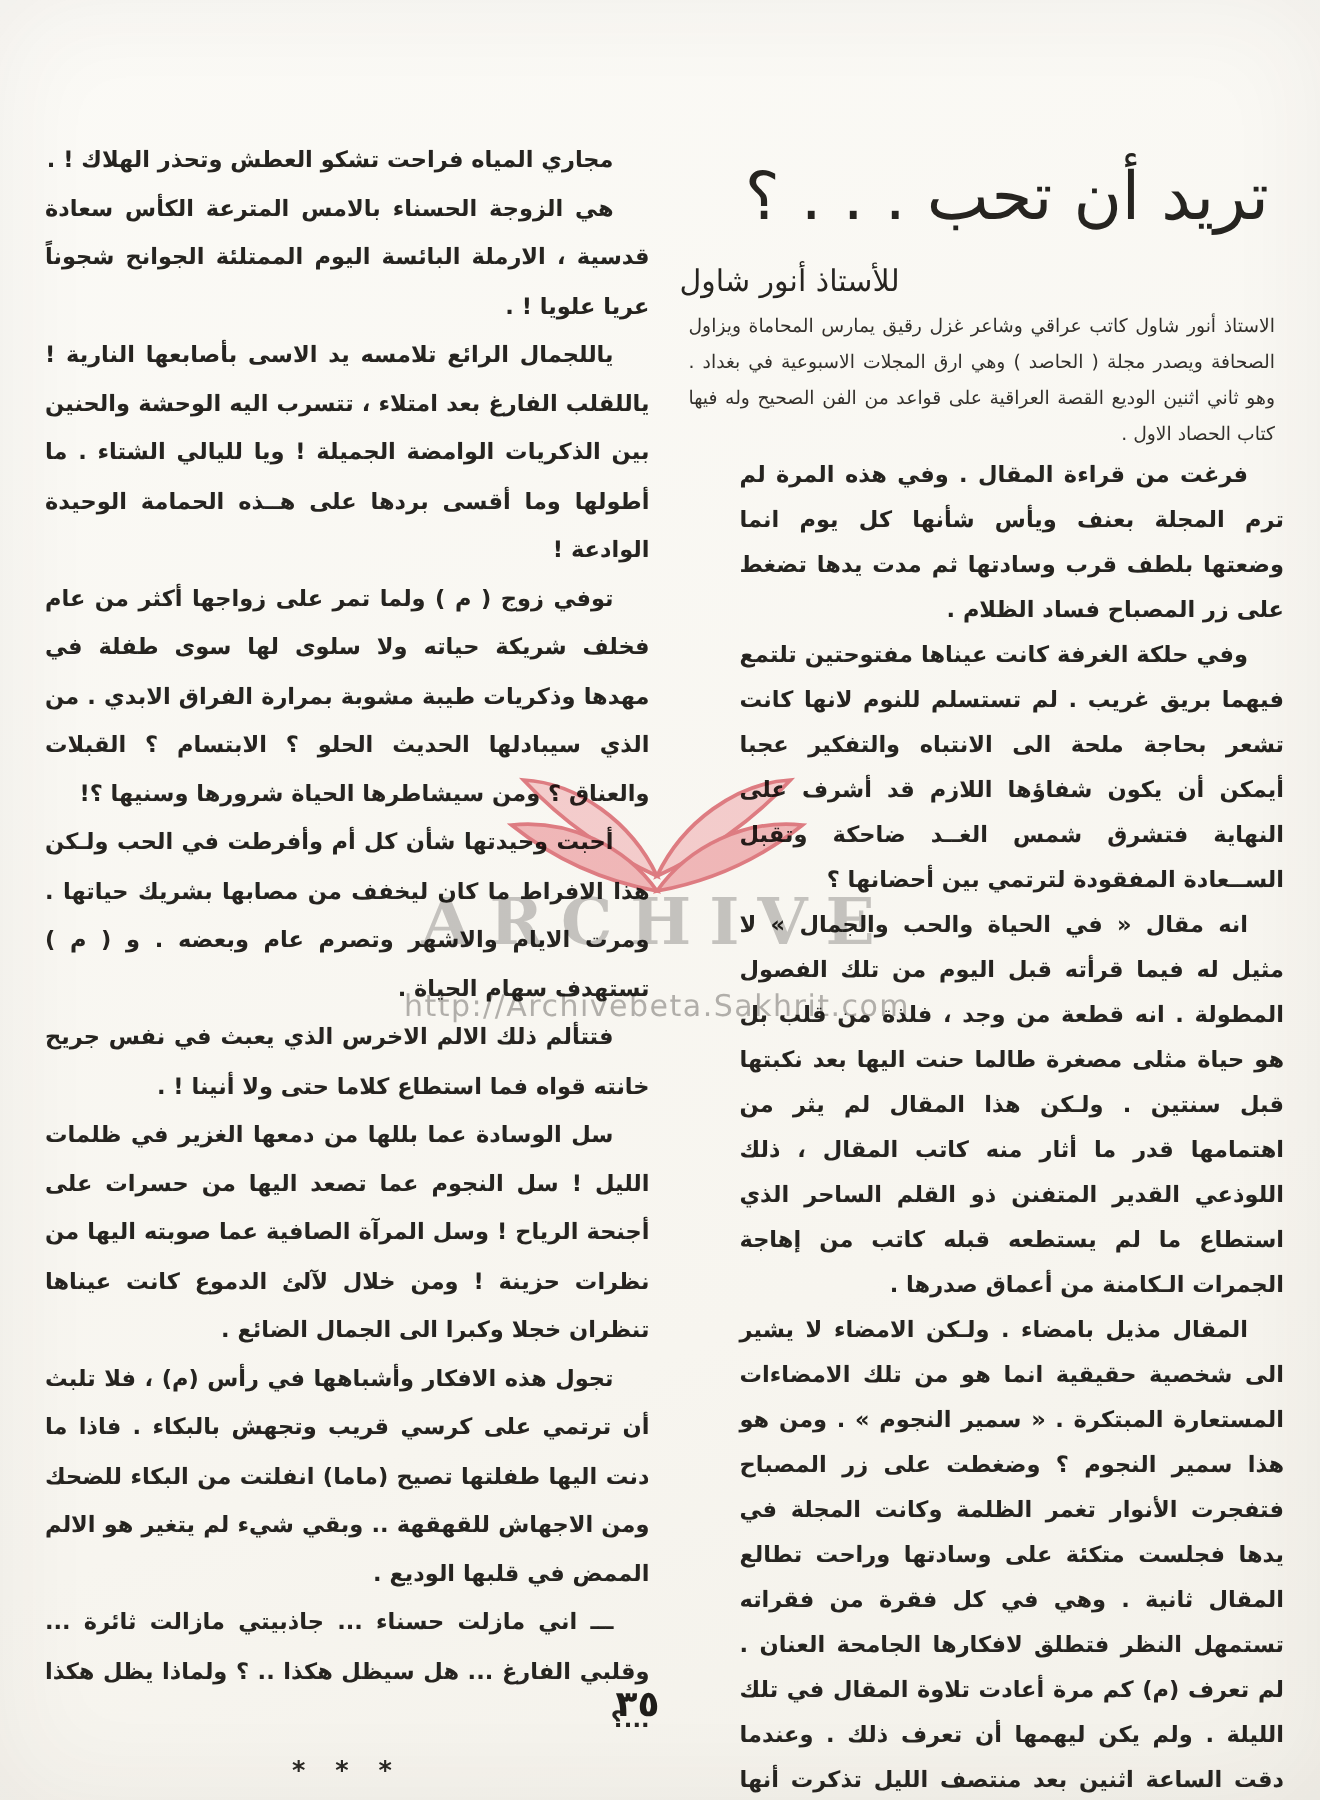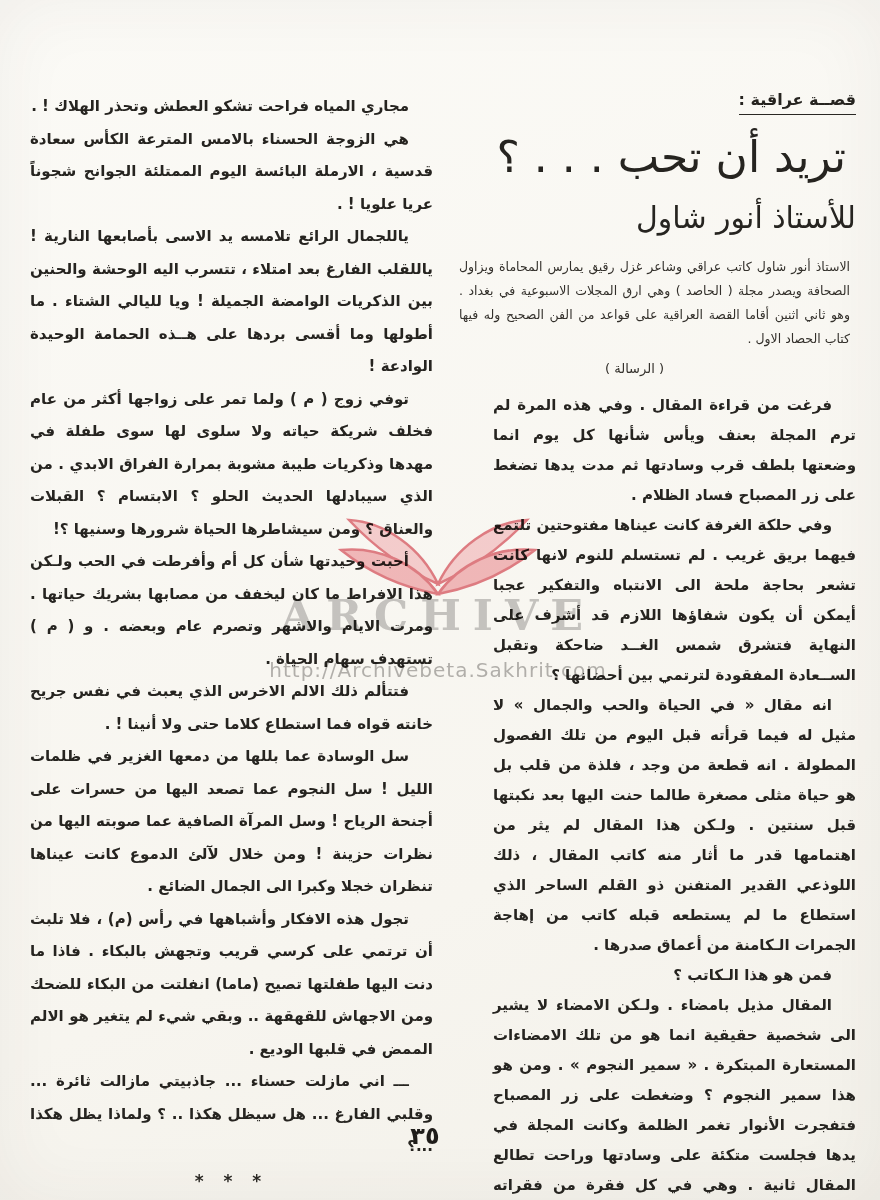--- a/index.html
+++ b/index.html
@@ -26,22 +26,22 @@
   .kicker-row { text-align:right; margin-bottom:14px; }
   .kicker {
     display:inline-block; font-size:16px; font-weight:bold;
     border-bottom:1.5px solid #2a2824; padding-bottom:5px;
   }
   .title {
     font-size:44px; font-weight:normal; text-align:right;
     margin:16px 10px 6px 10px; letter-spacing:1px;
   }
   .byline {
-    font-size:30px; font-weight:normal; text-align:right;
-    margin:18px 0 20px 0;
+    font-size:20px; font-weight:normal; text-align:left;
+    margin:18px 0 6px 0;
   }
   .intro {
     font-size:12.5px; line-height:24px; text-align:justify;
     padding:0 6px; color:#33302b;
   }
   .attribution {
     font-size:13px; text-align:center; margin:10px 40px 14px 0; color:#33302b;
   }
 
   
@@ -82,32 +82,27 @@
   }
 </style>
 </head>
 <body>
 
 <div class="page">
 
   <div class="columns">
 
     <div class="col col-right">
-      <div class="kicker-row">
-        <span class="kicker">قصــة عراقية :</span>
-      </div>
       <div class="title">تريد أن تحب . . . ؟</div>
       <div class="byline">للأستاذ أنور شاول</div>
-      <p class="intro">الاستاذ أنور شاول كاتب عراقي وشاعر غزل رقيق يمارس المحاماة ويزاول الصحافة ويصدر مجلة ( الحاصد ) وهي ارق المجلات الاسبوعية في بغداد . وهو ثاني اثنين أقاما القصة العراقية على قواعد من الفن الصحيح وله فيها كتاب الحصاد الاول .</p>
-      <div class="attribution">( الرسالة )</div>
+      <p class="intro">الاستاذ أنور شاول كاتب عراقي وشاعر غزل رقيق يمارس المحاماة ويزاول الصحافة ويصدر مجلة ( الحاصد ) وهي ارق المجلات الاسبوعية في بغداد . وهو ثاني اثنين الوديع القصة العراقية على قواعد من الفن الصحيح وله فيها كتاب الحصاد الاول .</p>
 
       <p class="body-p">فرغت من قراءة المقال . وفي هذه المرة لم ترم المجلة بعنف ويأس شأنها كل يوم انما وضعتها بلطف قرب وسادتها ثم مدت يدها تضغط على زر المصباح فساد الظلام .</p>
       <p class="body-p">وفي حلكة الغرفة كانت عيناها مفتوحتين تلتمع فيهما بريق غريب . لم تستسلم للنوم لانها كانت تشعر بحاجة ملحة الى الانتباه والتفكير عجبا أيمكن أن يكون شفاؤها اللازم قد أشرف على النهاية فتشرق شمس الغــد ضاحكة وتقبل الســعادة المفقودة لترتمي بين أحضانها ؟</p>
       <p class="body-p">انه مقال « في الحياة والحب والجمال » لا مثيل له فيما قرأته قبل اليوم من تلك الفصول المطولة . انه قطعة من وجد ، فلذة من قلب بل هو حياة مثلى مصغرة طالما حنت اليها بعد نكبتها قبل سنتين . ولـكن هذا المقال لم يثر من اهتمامها قدر ما أثار منه كاتب المقال ، ذلك اللوذعي القدير المتفنن ذو القلم الساحر الذي استطاع ما لم يستطعه قبله كاتب من إهاجة الجمرات الـكامنة من أعماق صدرها .</p>
-      <p class="body-p">فمن هو هذا الـكاتب ؟</p>
       <p class="body-p">المقال مذيل بامضاء . ولـكن الامضاء لا يشير الى شخصية حقيقية انما هو من تلك الامضاءات المستعارة المبتكرة . « سمير النجوم » . ومن هو هذا سمير النجوم ؟ وضغطت على زر المصباح فتفجرت الأنوار تغمر الظلمة وكانت المجلة في يدها فجلست متكئة على وسادتها وراحت تطالع المقال ثانية . وهي في كل فقرة من فقراته تستمهل النظر فتطلق لافكارها الجامحة العنان . لم تعرف (م) كم مرة أعادت تلاوة المقال في تلك الليلة . ولم يكن ليهمها أن تعرف ذلك . وعندما دقت الساعة اثنين بعد منتصف الليل تذكرت أنها أوت الى فراشها في منتصف الساعة الثامنة</p>
       <div class="separator">* * *</div>
       <p class="body-p">و ( م ) من هي ؟</p>
       <p class="body-p">هي تلك الزنبقة التي ما كاد ثغرها يفتر في الحديقة الغناء فتمتص الندى وتتشرب العصير وتستحم بأنوار الشمس حتى قطعت عنها الطبيعة</p>
     </div>
 
     <div class="col col-left">
       <p class="body-p">مجاري المياه فراحت تشكو العطش وتحذر الهلاك ! .</p>
       <p class="body-p">هي الزوجة الحسناء بالامس المترعة الكأس سعادة قدسية ، الارملة البائسة اليوم الممتلئة الجوانح شجوناً عريا علويا ! .</p>
       <p class="body-p">ياللجمال الرائع تلامسه يد الاسى بأصابعها النارية ! ياللقلب الفارغ بعد امتلاء ، تتسرب اليه الوحشة والحنين بين الذكريات الوامضة الجميلة ! ويا لليالي الشتاء . ما أطولها وما أقسى بردها على هــذه الحمامة الوحيدة الوادعة !</p>

